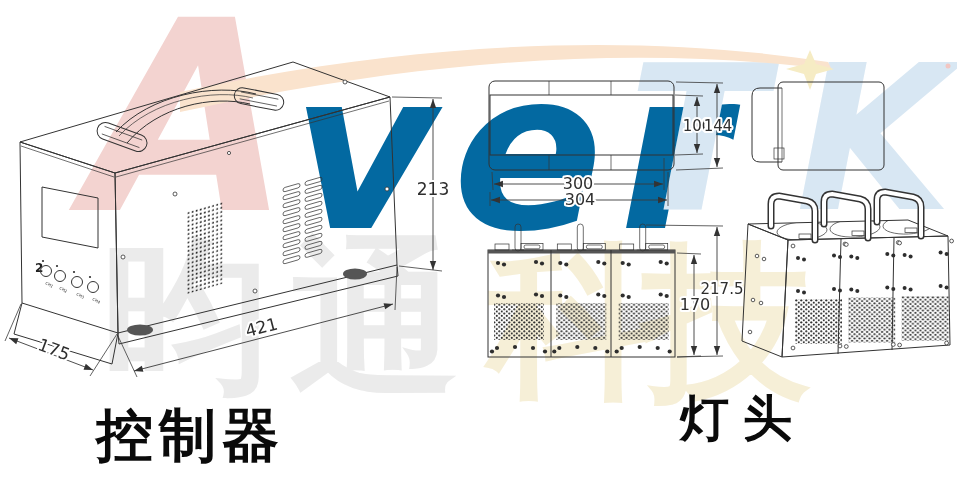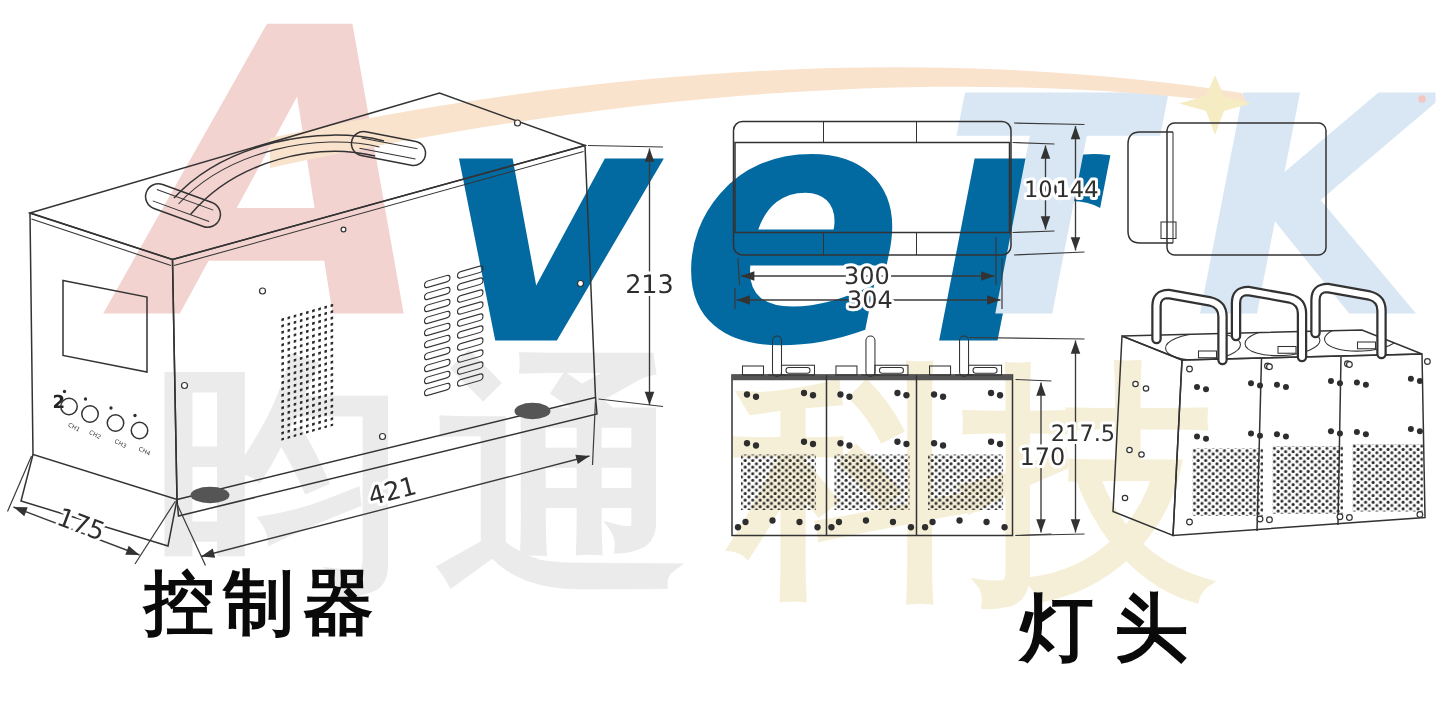--- a/index.html
+++ b/index.html
@@ -23,21 +23,21 @@
   .scr{stroke:#333;stroke-width:.8;fill:#fff;}
   .dimln{stroke:#3a3a3a;stroke-width:.9;fill:none;}
   .ext{stroke:#3a3a3a;stroke-width:.8;fill:none;}
   .dimtxt{fill:#2e2e2e;font-family:"DejaVu Sans",sans-serif;
           paint-order:stroke;stroke:#fff;stroke-width:4px;stroke-linejoin:round;text-anchor:middle;}
   .tubeOut{stroke:#333;stroke-width:7;fill:none;stroke-linecap:round;stroke-linejoin:round;}
   .tubeIn{stroke:#fff;stroke-width:4;fill:none;stroke-linecap:round;stroke-linejoin:round;}
   .cap{font-size:4px;fill:#333;}
   .label{position:absolute;z-index:2;font-weight:700;color:#0a0a0a;line-height:1;
          font-family:"DejaVu Sans",sans-serif;}
-  .label-ctl{left:96px;top:379px;font-size:47px;letter-spacing:6px;}
+  .label-ctl{left:96px;top:407px;font-size:57px;letter-spacing:6px;}
   .label-lamp{left:680px;top:394px;font-size:49px;letter-spacing:14px;}
 </style>
 </head>
 <body>
 
 <div class="wm">
   <span class="wm-a">A</span>
   <span class="wm-ver">ver</span>
   <span class="wm-tk">TK</span>
   <div class="wm-cjk cn0">昀</div>

